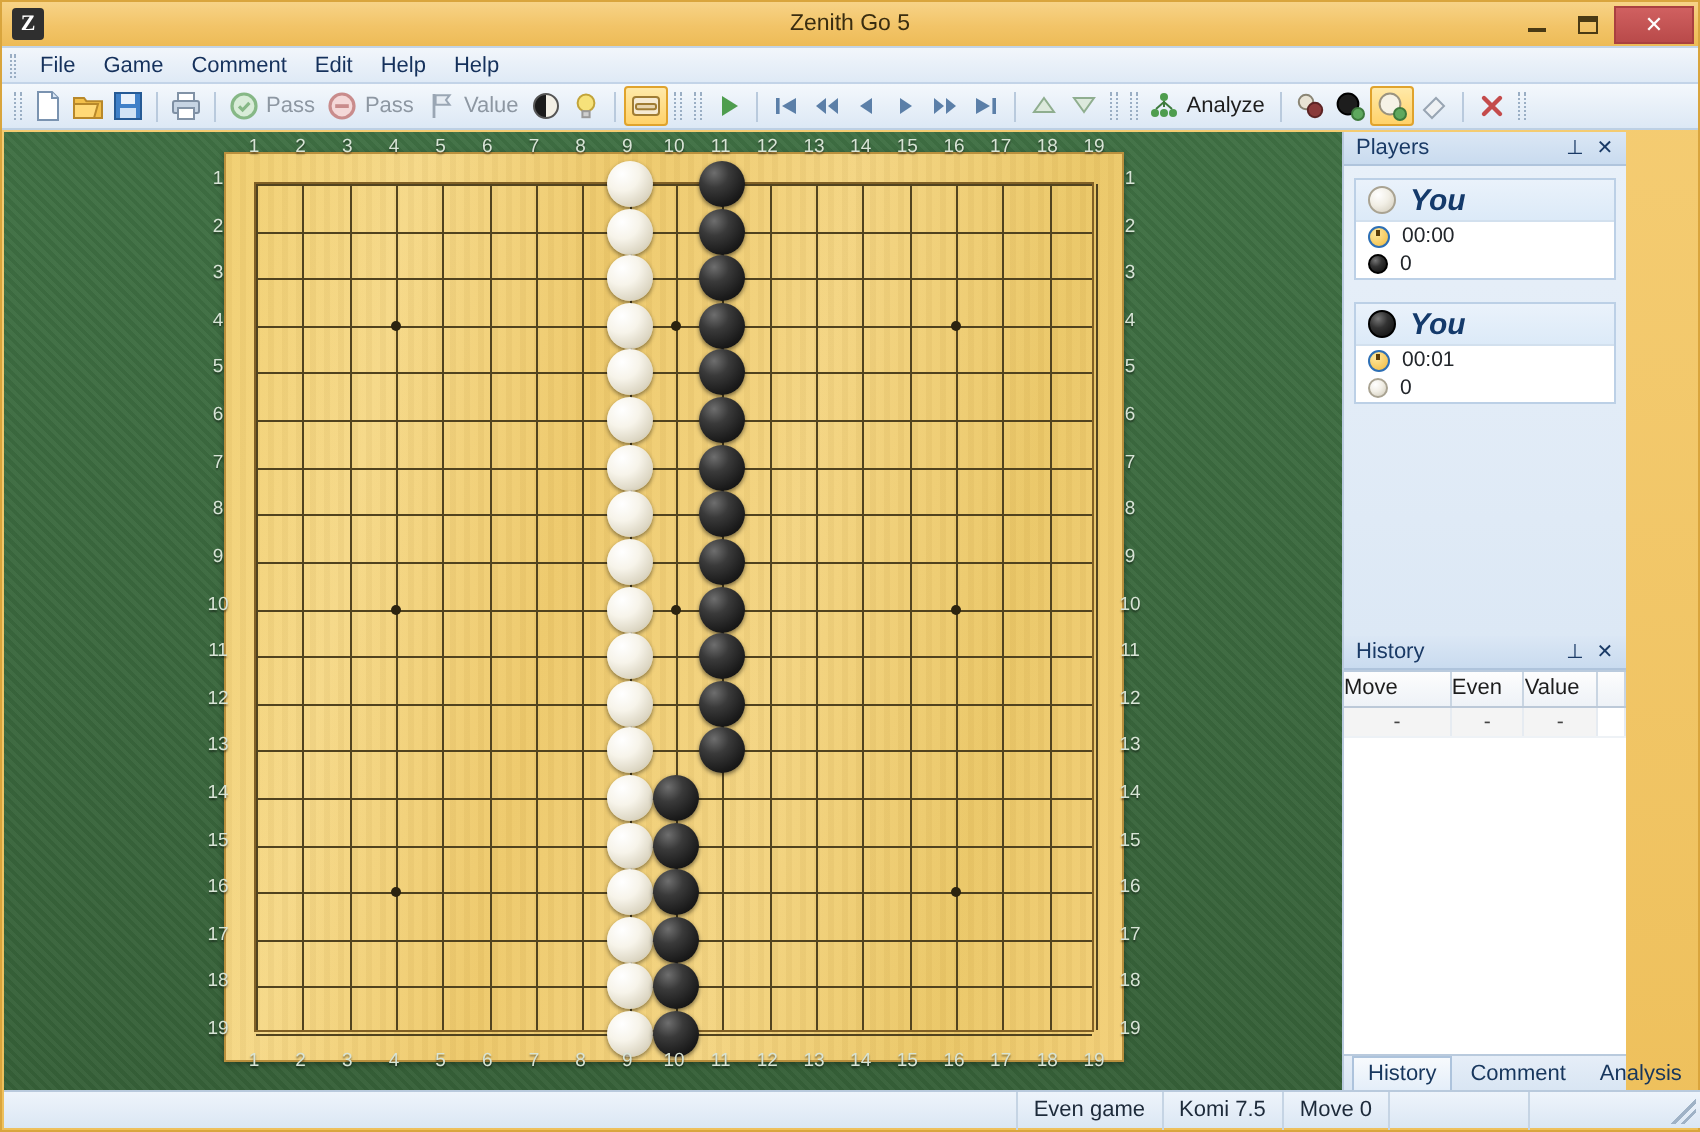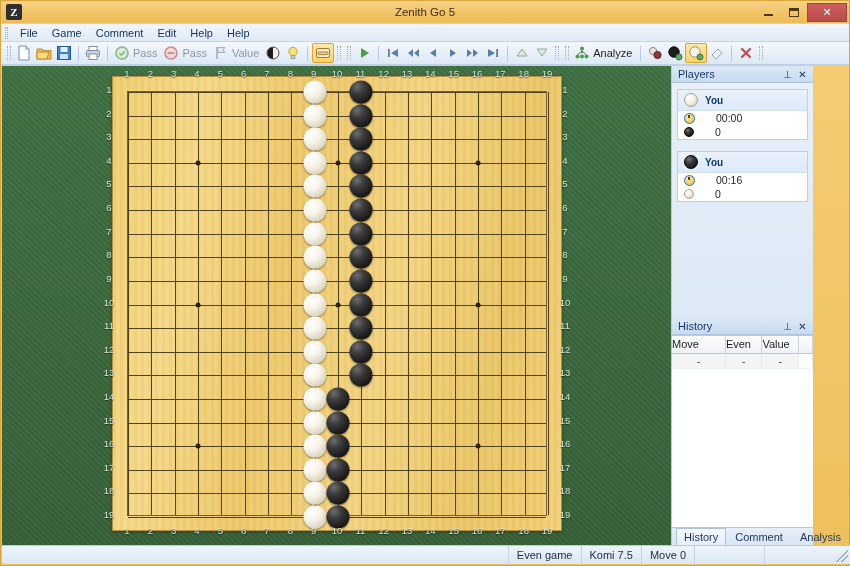--- a/index.html
+++ b/index.html
@@ -228,24 +228,24 @@
     margin-bottom: 11px;
   }
   .player-head {
     display: flex; align-items: center;
     gap: 7px;
     height: 21px;
     padding: 0 6px;
     background: linear-gradient(#eaf2fb, #dceaf8);
     border-bottom: 1px solid #d2e0ee;
   }
-  .player-name { color: #143a6b; font-weight: bold; font-size: 10px; }
+  .player-name { color: #143a6b; font-weight: bold; font-size: 15px; font-style: italic; }
   .player-row {
     display: flex; align-items: center;
-    gap: 21px;
+    gap: 6px;
     height: 14px;
     padding: 0 6px;
     color: #22262b;
     font-size: 10.5px;
   }
   .disc { width: 14px; height: 14px; border-radius: 50%; flex: 0 0 auto; }
   .disc.w { background: radial-gradient(circle at 34% 28%, #fff 0%, #f2efe6 45%, #cfc9b8 100%); border: 1px solid #a9a392; }
   .disc.b { background: radial-gradient(circle at 34% 28%, #767676 0%, #333 40%, #0a0a0a 100%); border: 1px solid #000; }
   .disc.sm { width: 10px; height: 10px; }
   .clock-ico {
@@ -790,21 +790,21 @@
           </div>
         </div>
 
         <div class="player-card">
           <div class="player-head">
             <span class="disc b"></span>
             <span class="player-name">You</span>
           </div>
           <div class="player-row">
             <span class="clock-ico"></span>
-            <span>00:16</span>
+            <span>00:01</span>
           </div>
           <div class="player-row">
             <span class="disc w sm"></span>
             <span>0</span>
           </div>
         </div>
 
       </div>
 
       <div class="panel-title">

